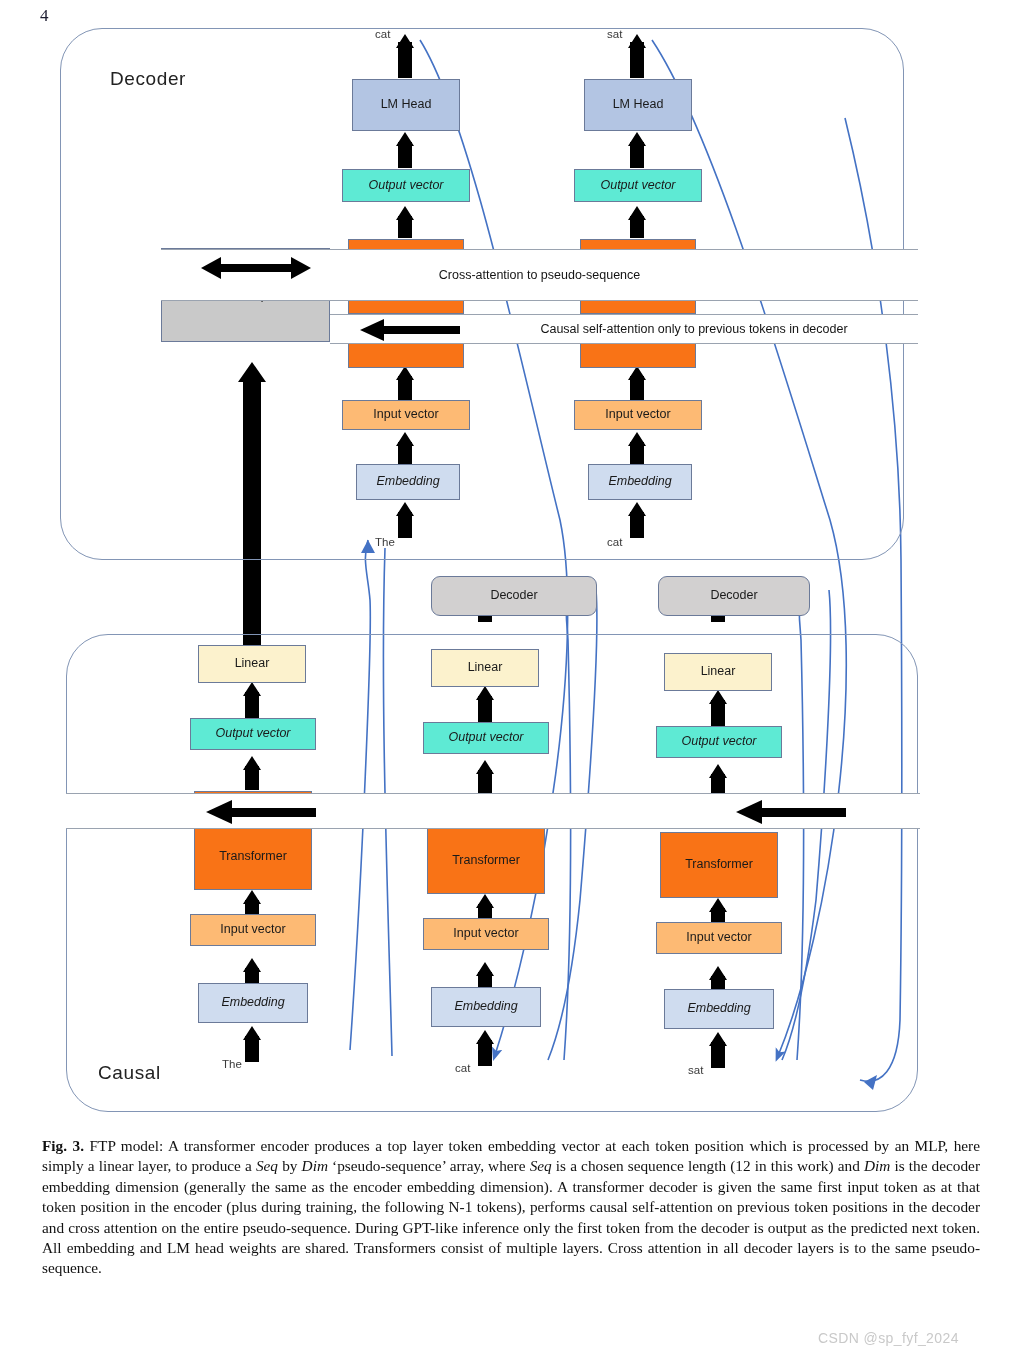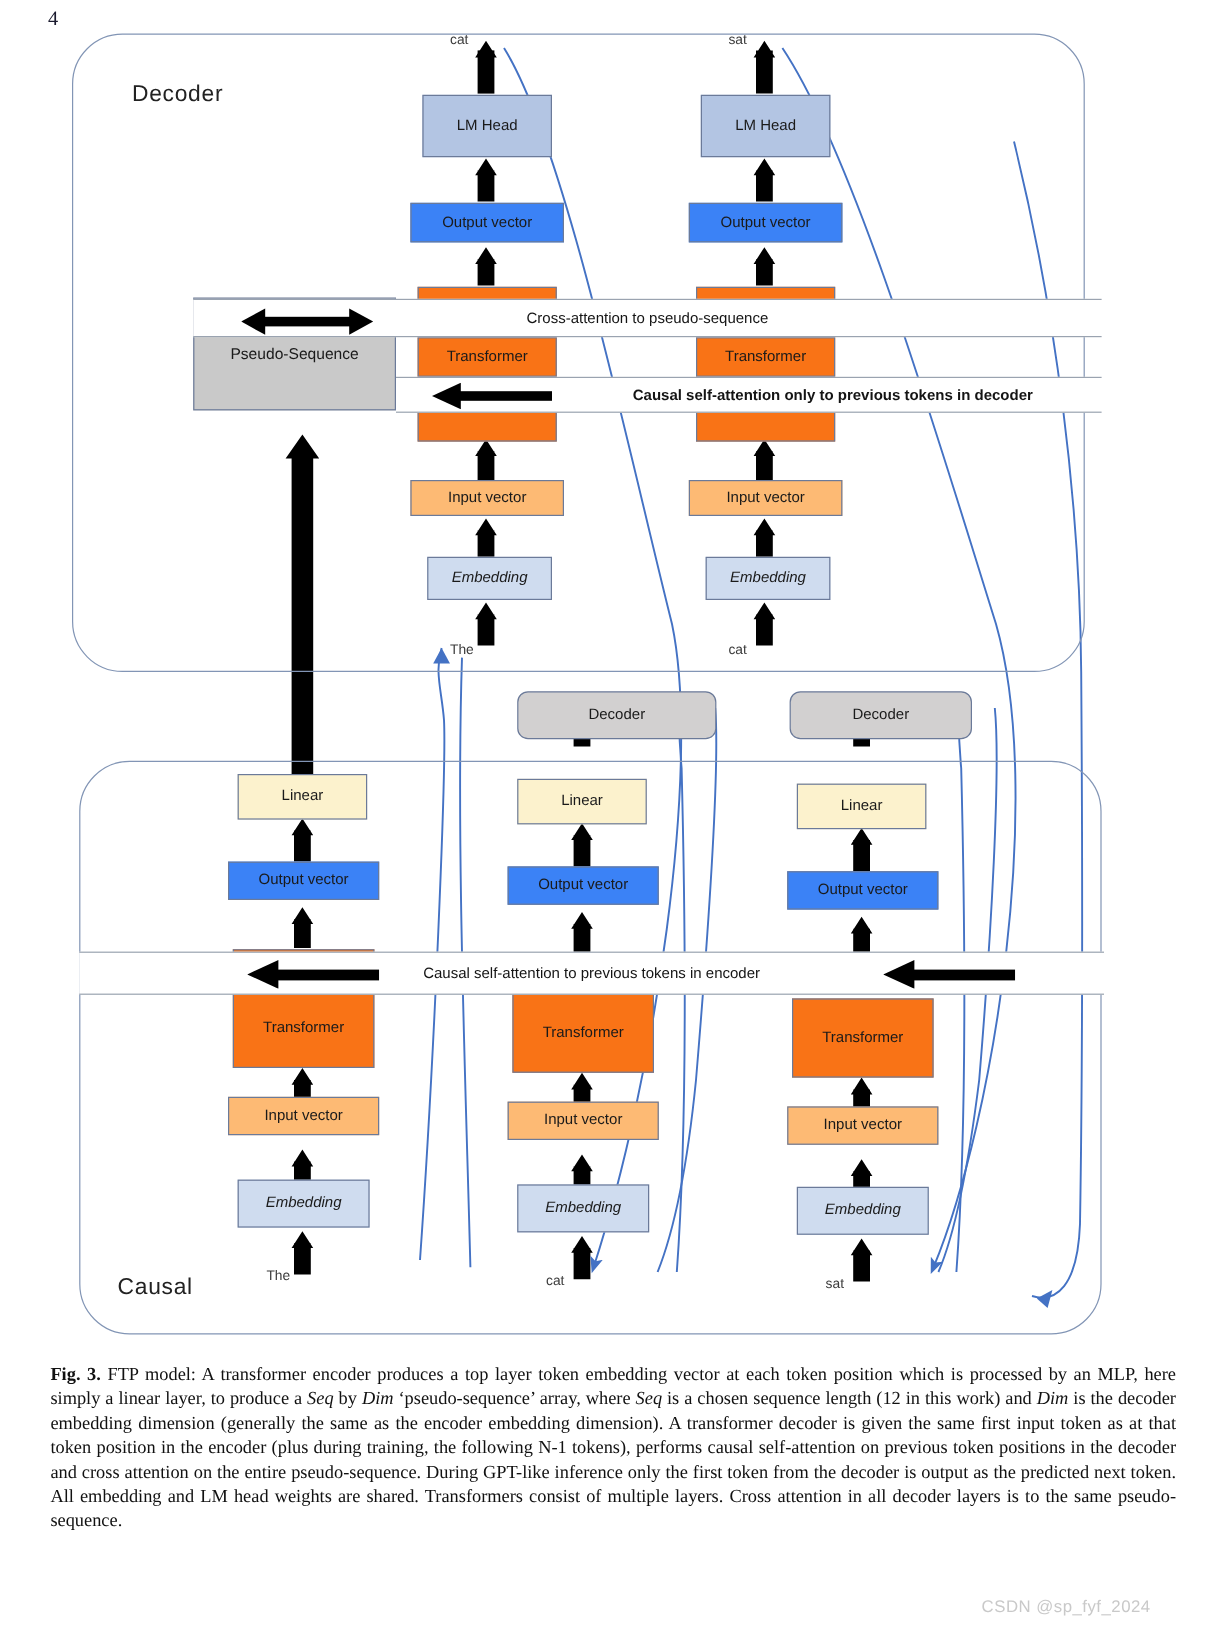--- a/index.html
+++ b/index.html
@@ -21,21 +21,21 @@
     position:absolute;font-size:19px;color:#222;letter-spacing:.6px;
   }
   
   .nbox{
     position:absolute;box-sizing:border-box;
     border:1.3px solid #6b7a99;
     display:flex;align-items:center;justify-content:center;
     font-size:12.5px;color:#1a1a1a;text-align:center;line-height:1.1;
   }
   .b-lmhead{background:#b3c5e3;}
-  .b-output{background:#3b82f6;}
+  .b-output{background:#5eead4;font-style:italic;}
   .b-input{background:#fdba74;}
   .b-transformer{background:#f97316;}
   .b-embedding{background:#cfdcef;font-style:italic;}
   .b-linear{background:#fcf2cd;}
   .b-decoder{background:#d2d0d0;border-radius:9px;}
   .b-pseudo{background:#c9c9c9;}
   
   .bar{
     position:absolute;box-sizing:border-box;background:#ffffff;
     border-top:1.3px solid #9aa3b0;border-bottom:1.3px solid #9aa3b0;
@@ -156,39 +156,39 @@
 <div class="nbox b-output" style="left:574px;top:169px;width:128px;height:33px;">Output vector</div>
 <div class="nbox b-transformer" style="left:580px;top:239px;width:116px;height:26px;"></div>
 <div class="nbox b-transformer" style="left:580px;top:281px;width:116px;height:33px;">Transformer</div>
 <div class="nbox b-transformer" style="left:580px;top:340px;width:116px;height:28px;"></div>
 <div class="nbox b-input" style="left:574px;top:400px;width:128px;height:30px;">Input vector</div>
 <div class="nbox b-embedding" style="left:588px;top:464px;width:104px;height:36px;">Embedding</div>
 <div class="tok" style="left:607px;top:536px;width:60px;">cat</div>
 
 <div class="nbox b-pseudo" style="left:161px;top:248px;width:169px;height:94px;font-size:13px;">Pseudo-Sequence</div>
 
-<div class="bar" style="left:161px;top:249px;width:757px;height:32px;">
+<div class="bar" style="left:161px;top:249px;width:757px;height:52px;">
   <svg width="110" height="24" style="position:absolute;left:40px;top:6px;">
     <g fill="#000">
       <rect x="18" y="8" width="74" height="8"></rect>
       <path d="M0,12 L20,1 L20,23 Z"></path>
       <path d="M110,12 L90,1 L90,23 Z"></path>
     </g>
   </svg>
   <span class="bar-text">Cross-attention to pseudo-sequence</span>
 </div>
 
 <div class="bar" style="left:330px;top:314px;width:588px;height:30px;">
   <svg width="100" height="22" style="position:absolute;left:30px;top:4px;">
     <g fill="#000">
       <rect x="22" y="7" width="78" height="8"></rect>
       <path d="M0,11 L24,0 L24,22 Z"></path>
     </g>
   </svg>
-  <span class="bar-text" style="left:140px;right:0;text-align:center;font-weight:bold;">Causal self-attention only to previous tokens in decoder</span>
+  <span class="bar-text" style="left:140px;right:0;text-align:center;">Causal self-attention only to previous tokens in decoder</span>
 </div>
 
 <div class="container-round" style="left:66px;top:634px;width:850px;height:476px;"></div>
 <div class="container-label" style="left:98px;top:1062px;">Causal</div>
 
 <div class="nbox b-linear" style="left:198px;top:645px;width:108px;height:38px;">Linear</div>
 <div class="nbox b-output" style="left:190px;top:718px;width:126px;height:32px;">Output vector</div>
 <div class="nbox b-transformer" style="left:194px;top:791px;width:118px;height:20px;"></div>
 <div class="nbox b-transformer" style="left:194px;top:824px;width:118px;height:66px;">Transformer</div>
 <div class="nbox b-input" style="left:190px;top:914px;width:126px;height:32px;">Input vector</div>
@@ -219,20 +219,19 @@
       <rect x="24" y="8" width="86" height="9"></rect>
       <path d="M0,12 L26,0 L26,24 Z"></path>
     </g>
   </svg>
   <svg width="110" height="24" style="position:absolute;left:670px;top:6px;">
     <g fill="#000">
       <rect x="24" y="8" width="86" height="9"></rect>
       <path d="M0,12 L26,0 L26,24 Z"></path>
     </g>
   </svg>
-  <span class="bar-text">Causal self-attention to previous tokens in encoder</span>
 </div>
 
 <div class="caption">
   <b>Fig. 3.</b><span> FTP model: A transformer encoder produces a top layer token embedding vector at each token position which is processed by an MLP, here simply a linear layer, to produce a </span><i>Seq</i><span> by </span><i>Dim</i><span> ‘pseudo-sequence’ array, where </span><i>Seq</i><span> is a chosen sequence length (12 in this work) and </span><i>Dim</i><span> is the decoder embedding dimension (generally the same as the encoder embedding dimension). A transformer decoder is given the same first input token as at that token position in the encoder (plus during training, the following N-1 tokens), performs causal self-attention on previous token positions in the decoder and cross attention on the entire pseudo-sequence. During GPT-like inference only the first token from the decoder is output as the predicted next token. All embedding and LM head weights are shared. Transformers consist of multiple layers. Cross attention in all decoder layers is to the same pseudo-sequence.</span>
 </div>
 
 <div class="watermark">CSDN @sp_fyf_2024</div>
 
 </body></html>

